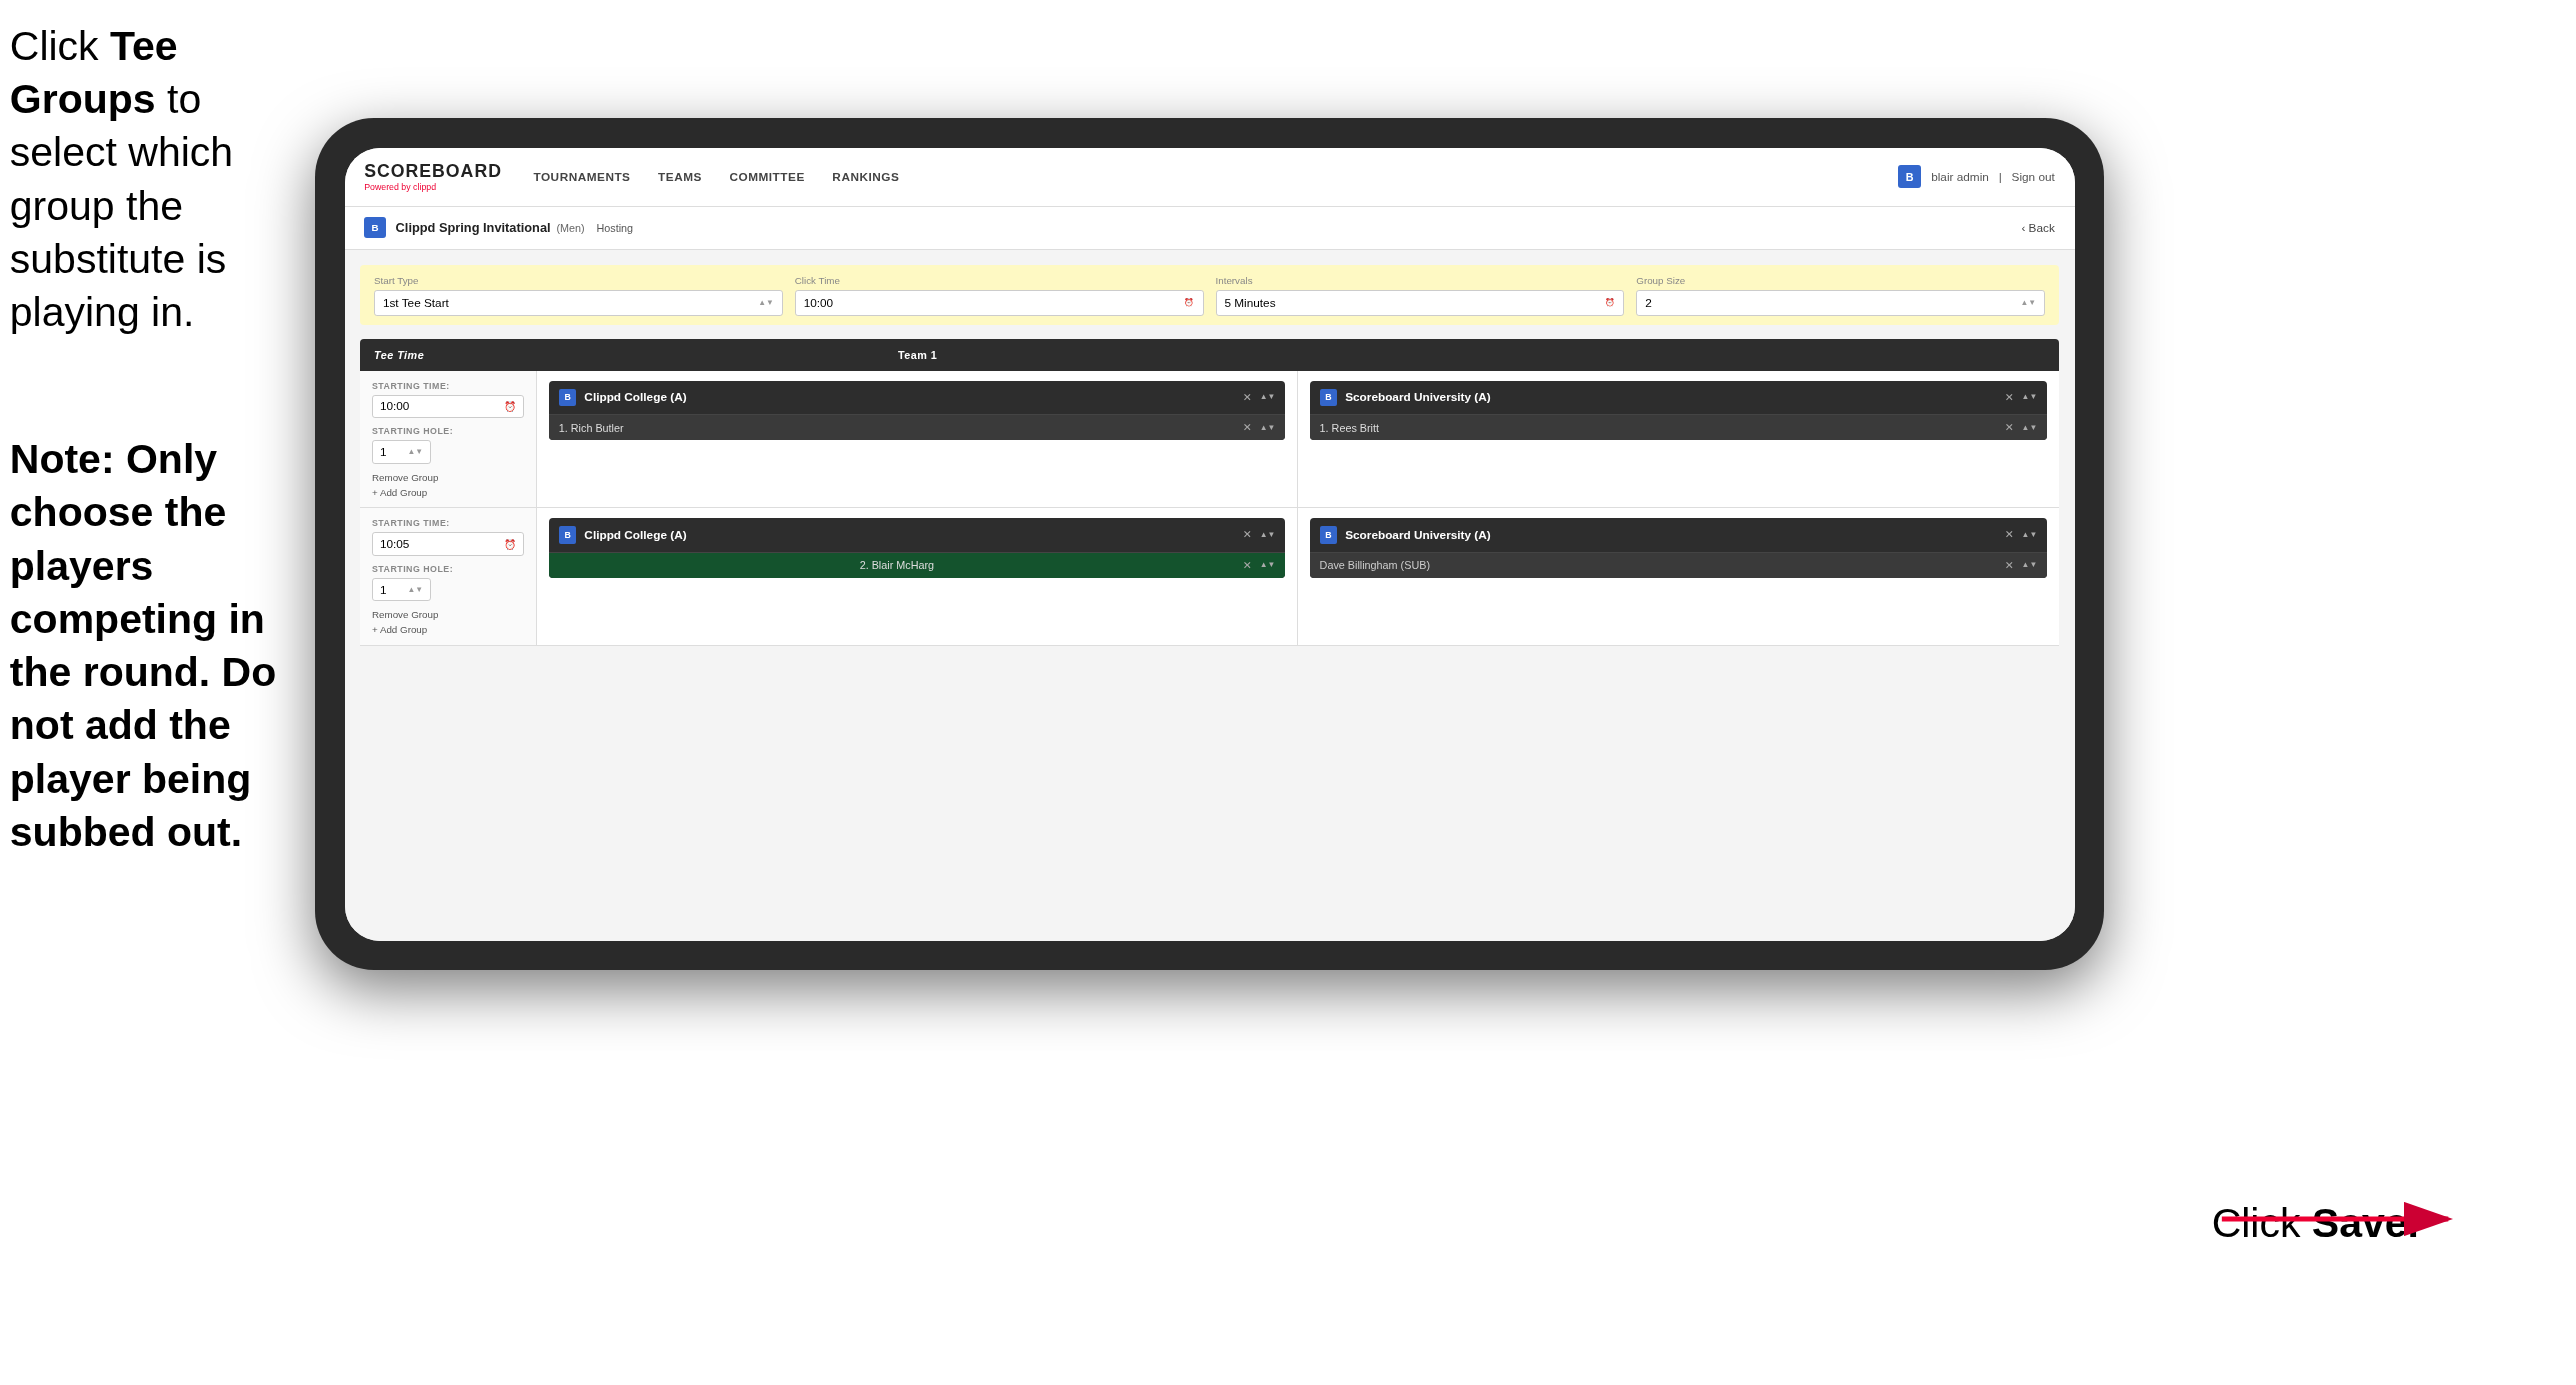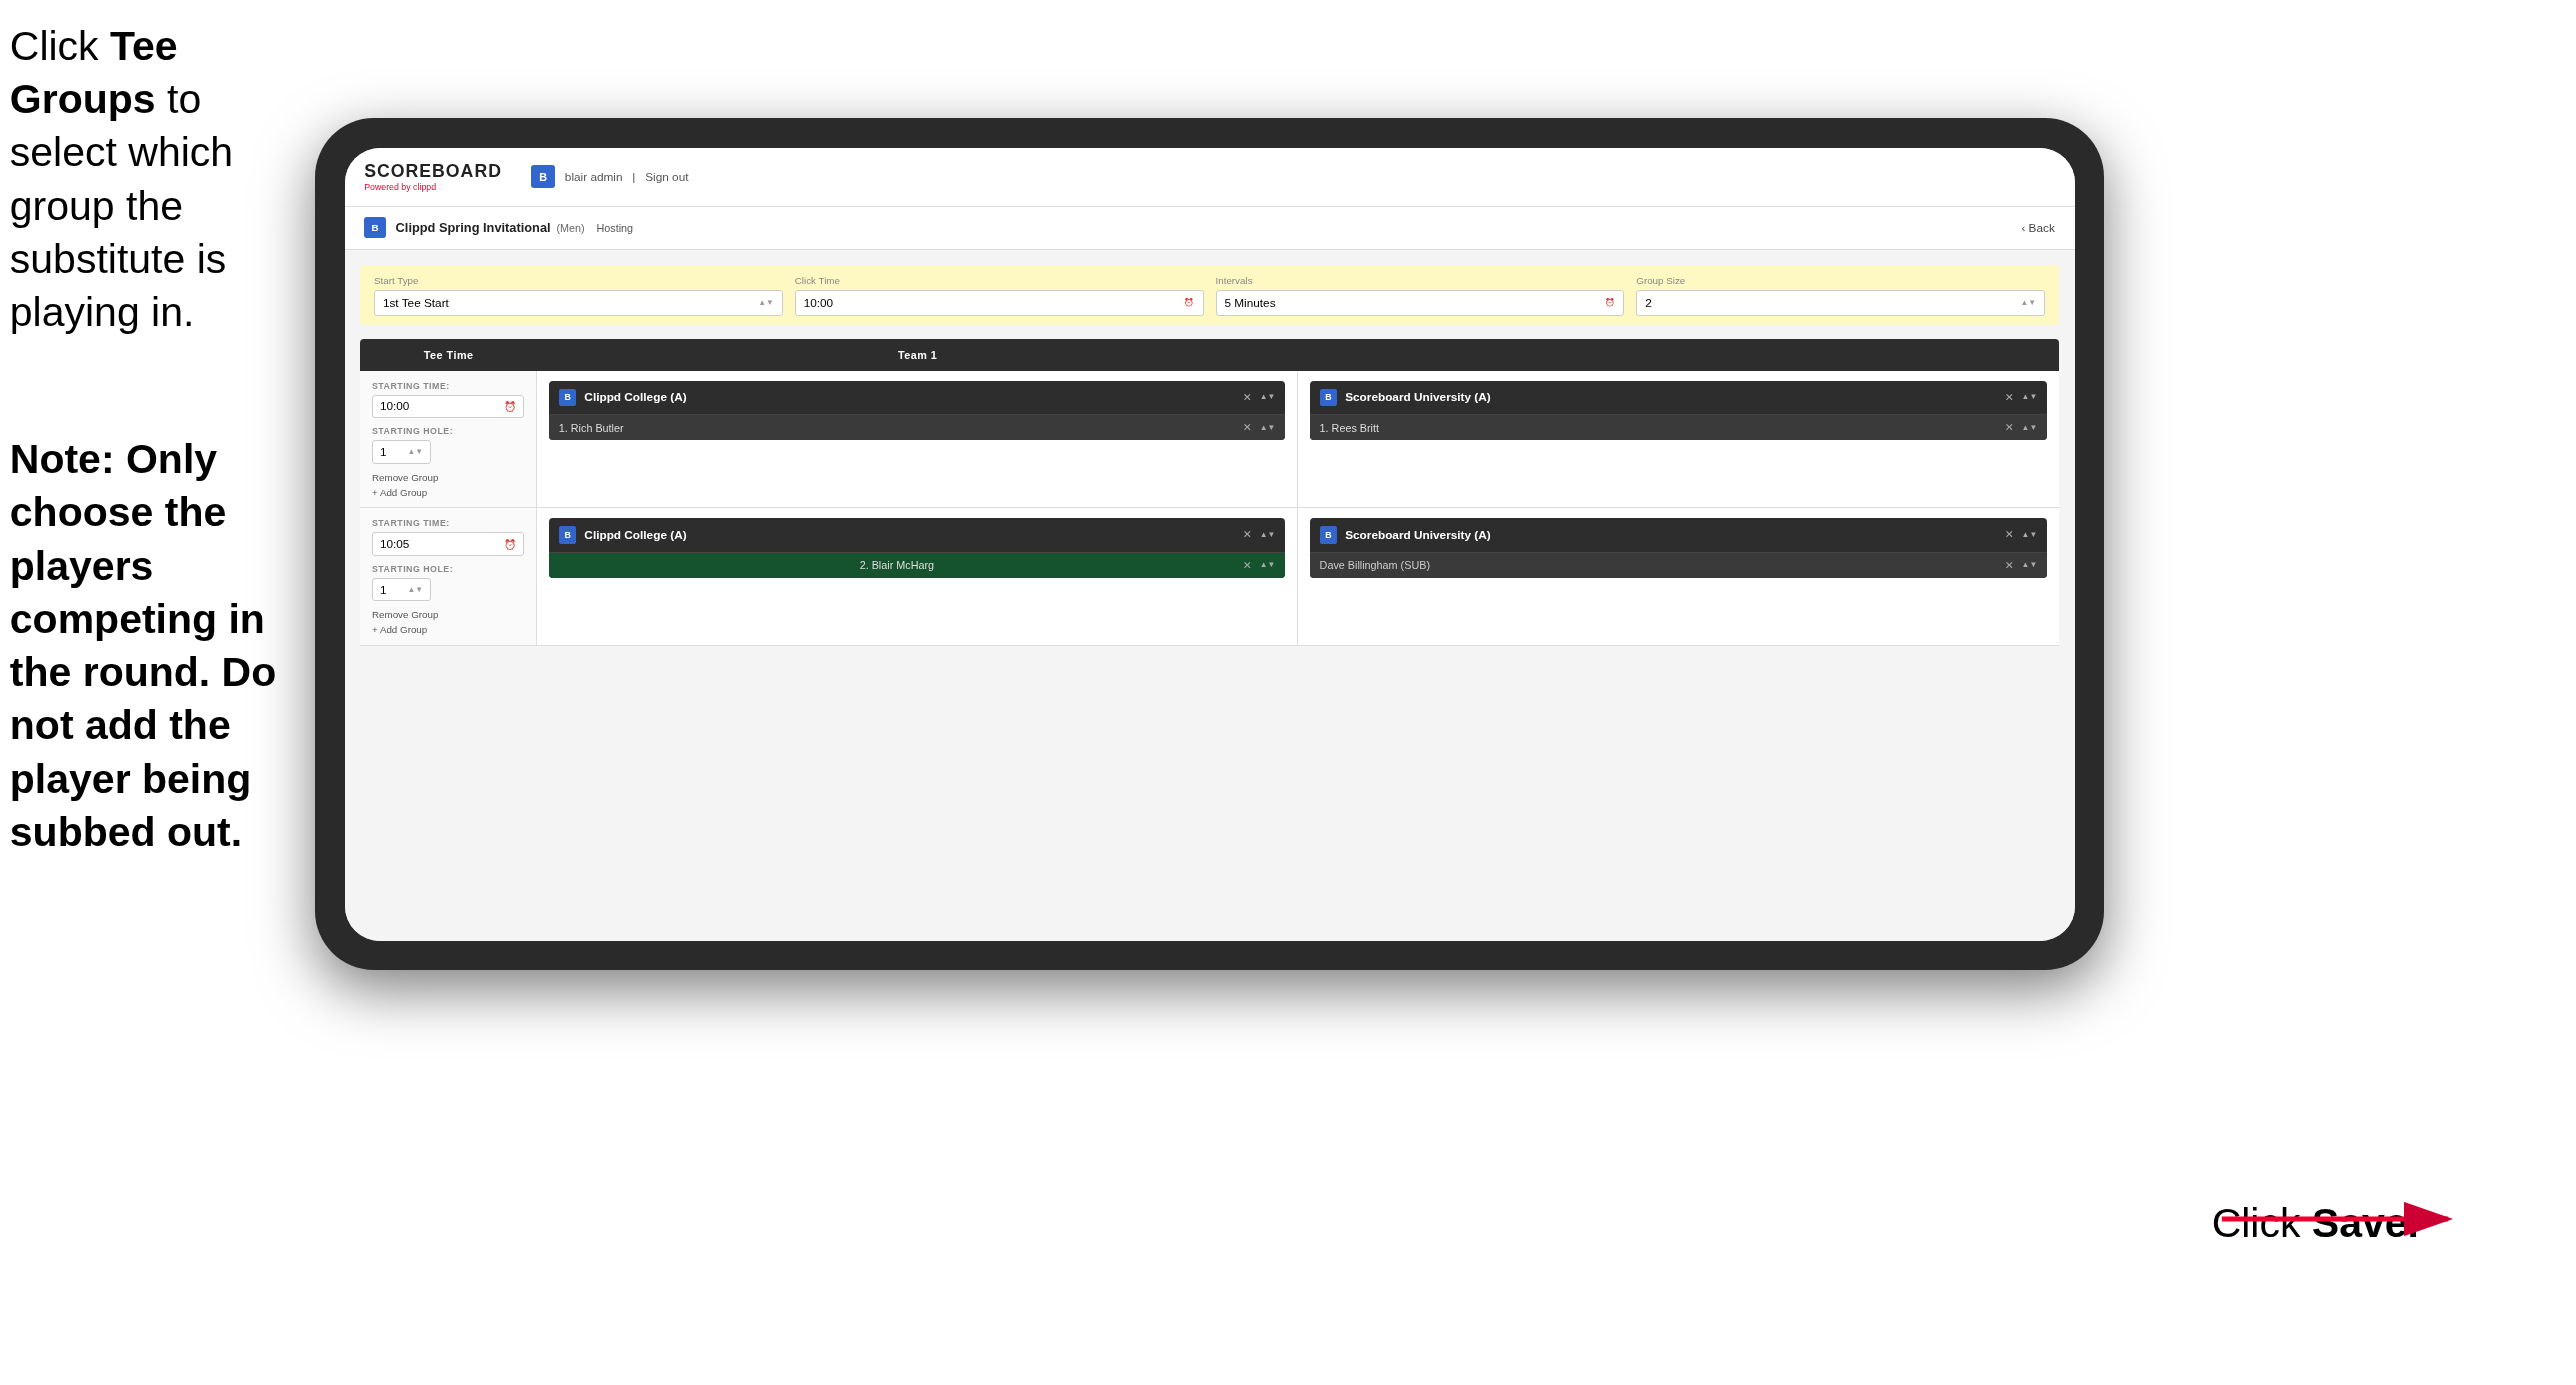--- a/index.html
+++ b/index.html
@@ -227,21 +227,22 @@
     }
     .tee-table-header-cell {
       padding: 9.8px 13.8px;
       font-size: 10.8px;
       font-weight: 700;
       color: #fff;
       text-align: center;
       letter-spacing: 0.5px;
     }
     .tee-table-header-cell:first-child {
-      text-align: center;
+      text-align: left;
+      font-style: italic;
     }
 
     
     .tee-groups {
       display: flex;
       flex-direction: column;
     }
     .tee-row {
       display: grid;
       grid-template-columns: 177px 1fr 1fr;
@@ -483,20 +484,26 @@
   <path class="arrow-line" d="M 10 50 L 240 50" marker-end="url(#arrow-head)"></path>
 </svg>
 
 <div class="tablet">
   <div class="tablet-inner">
 
     <div class="navbar">
       <div class="logo-area">
         <span class="logo-text">SCOREBOARD</span>
         <span class="logo-sub">Powered by clippd</span>
+      </div>
+      <div class="nav-links">
+        <span class="nav-link">TOURNAMENTS</span>
+        <span class="nav-link">TEAMS</span>
+        <span class="nav-link">COMMITTEE</span>
+        <span class="nav-link">RANKINGS</span>
       </div>
       <div class="nav-right">
         <div class="nav-avatar">B</div>
         <span>blair admin</span>
         <span>|</span>
         <span style="cursor:pointer;">Sign out</span>
       </div>
     </div>
 
     <div class="sub-header">

